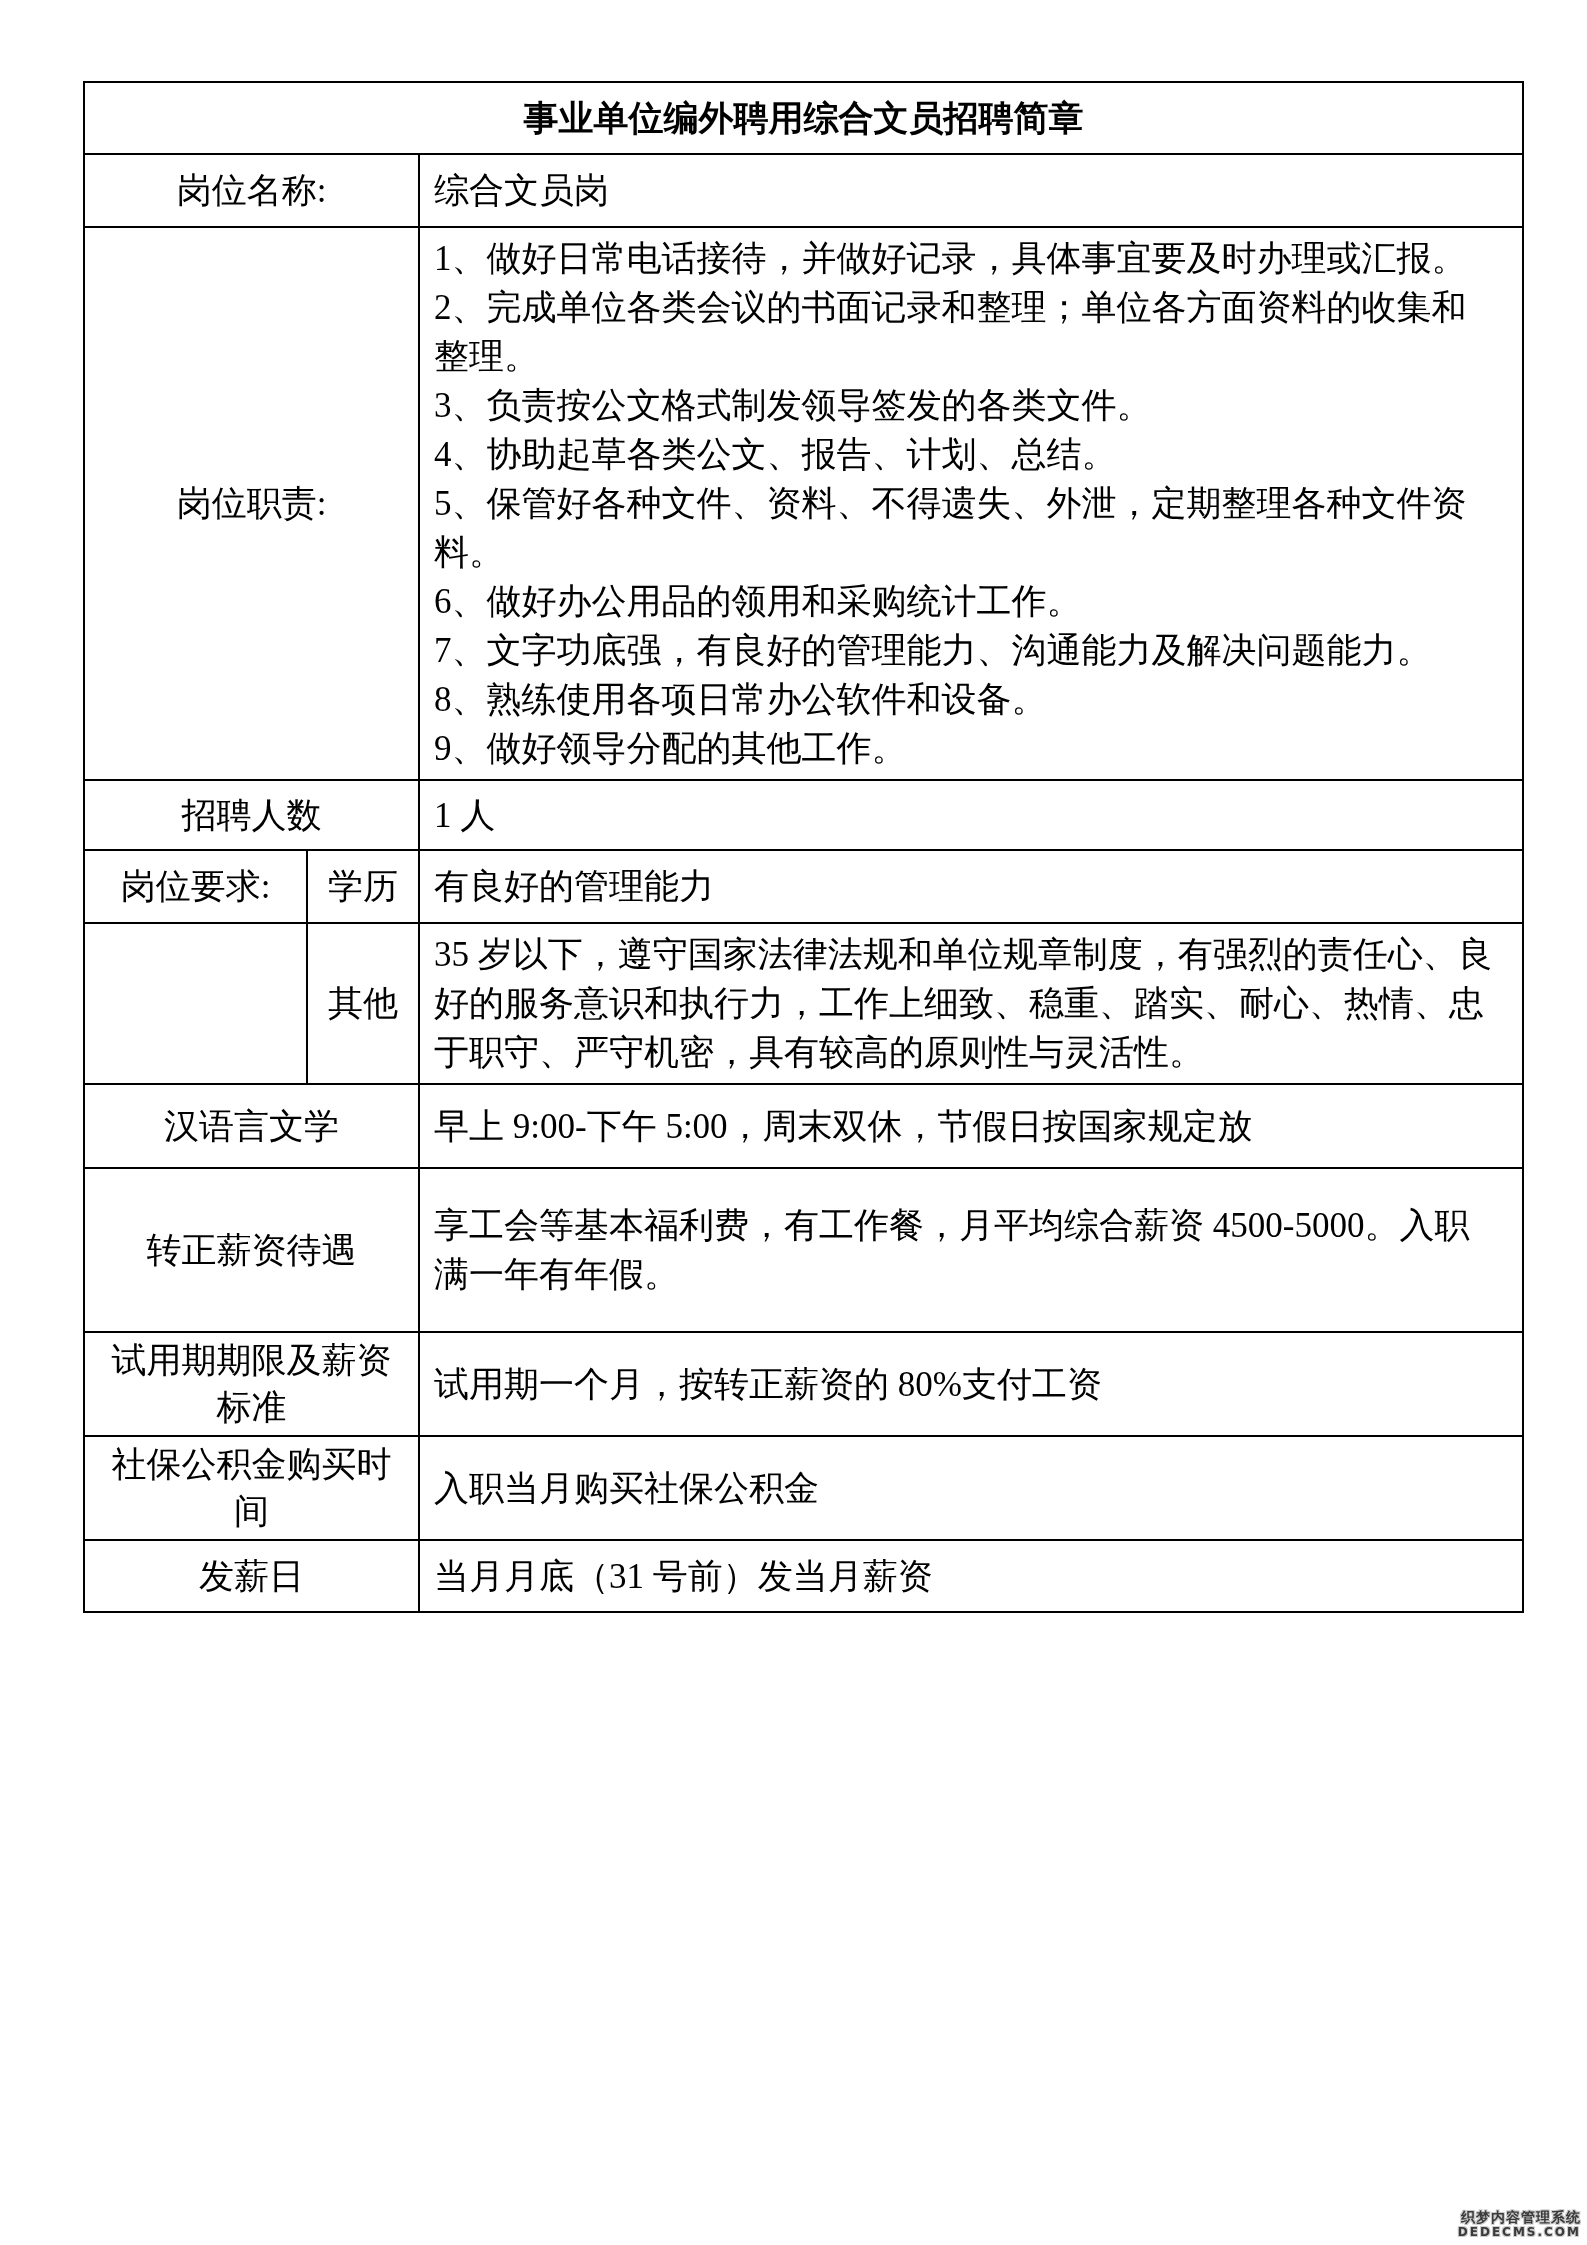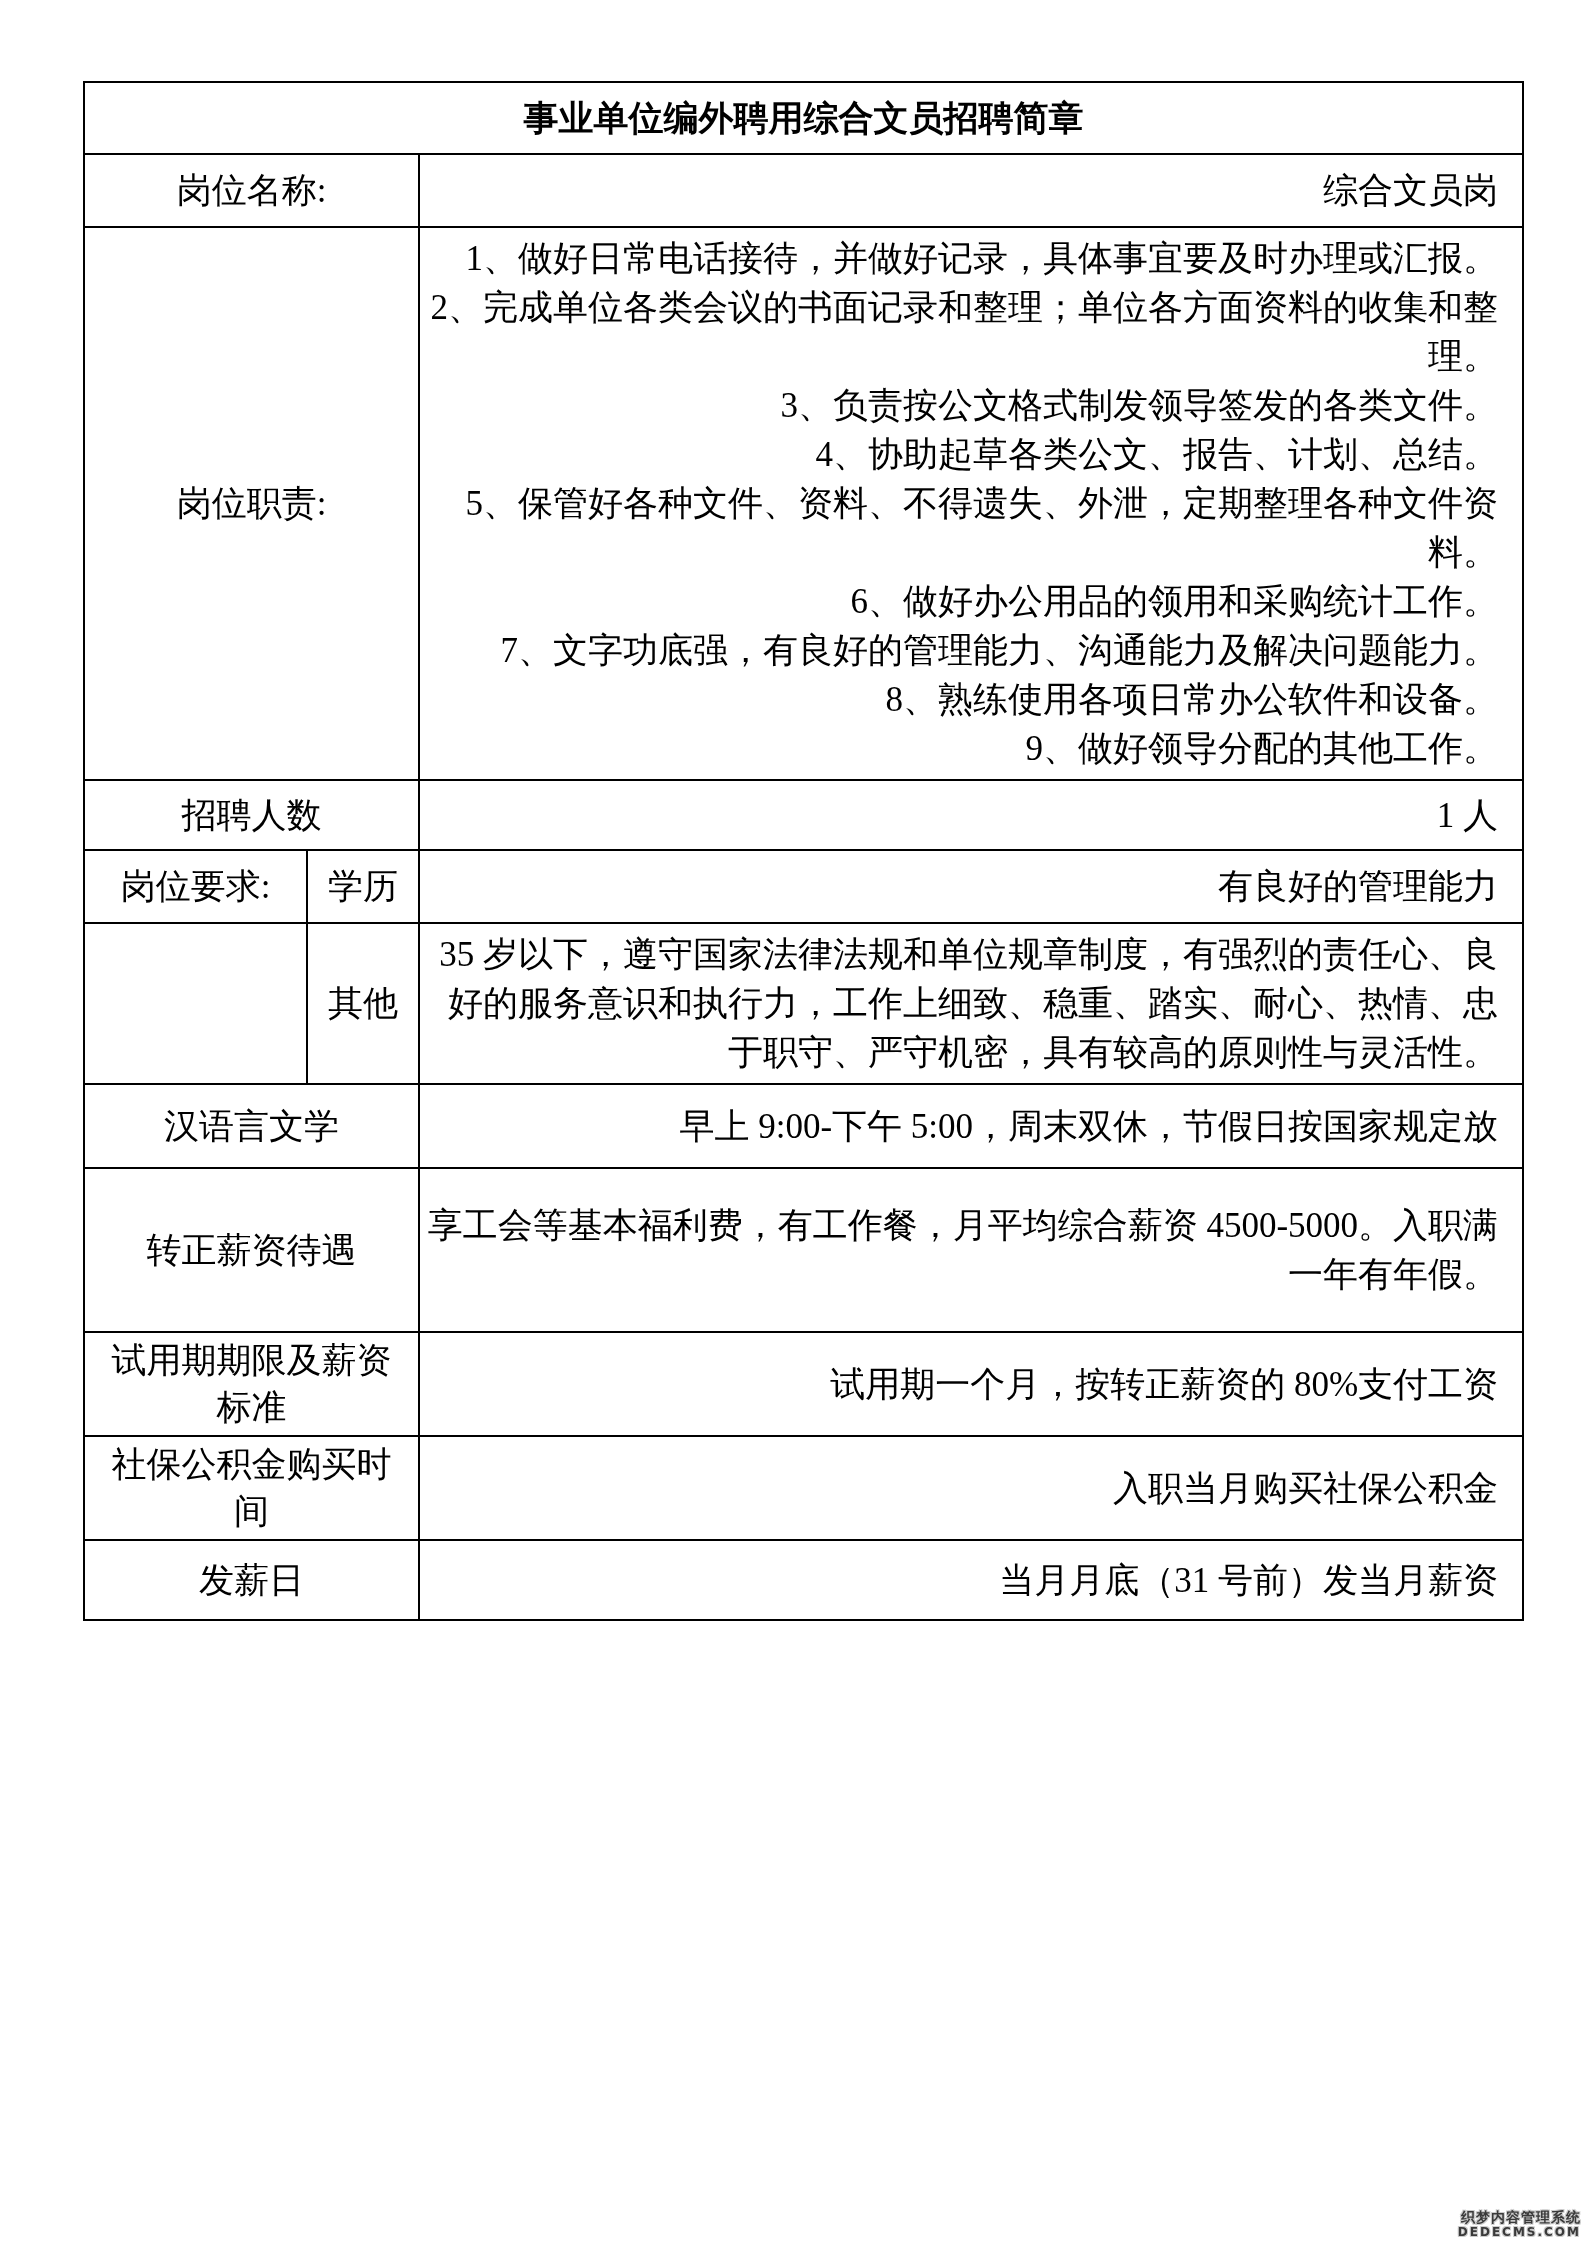--- a/index.html
+++ b/index.html
@@ -33,23 +33,23 @@
     padding: 4px 8px;
   }
   td.label {
     text-align: center;
     white-space: pre-line;
     line-height: 47px;
     padding: 4px 10px;
     margin-top: 13px;
   }
   td.content {
-    text-align: right;
+    text-align: left;
     line-height: 49px;
-    padding: 6px 24px 6px 4px;
+    padding: 6px 24px 6px 14px;
     font-family: Liberation Serif, serif;
   }
   .duty-line { line-height: 49px; }
   .watermark {
     position: absolute;
     right: 6px;
     bottom: 5px;
     text-align: right;
     font-family: "DejaVu Sans", sans-serif;
     font-weight: bold;
@@ -131,21 +131,21 @@
 标准</td>
       <td class="content">试用期一个月，按转正薪资的 80%支付工资</td>
     </tr>
 
     <tr style="height:97px">
       <td colspan="2" class="label">社保公积金购买时
 间</td>
       <td class="content">入职当月购买社保公积金</td>
     </tr>
 
-    <tr style="height:80px">
+    <tr style="height:72px">
       <td colspan="2" class="label">发薪日</td>
       <td class="content">当月月底（31 号前）发当月薪资</td>
     </tr>
   </tbody>
     </table>
 
   <div class="watermark">
     <div class="cn">织梦内容管理系统</div>
     <div class="en">DEDECMS.COM</div>
   </div>

